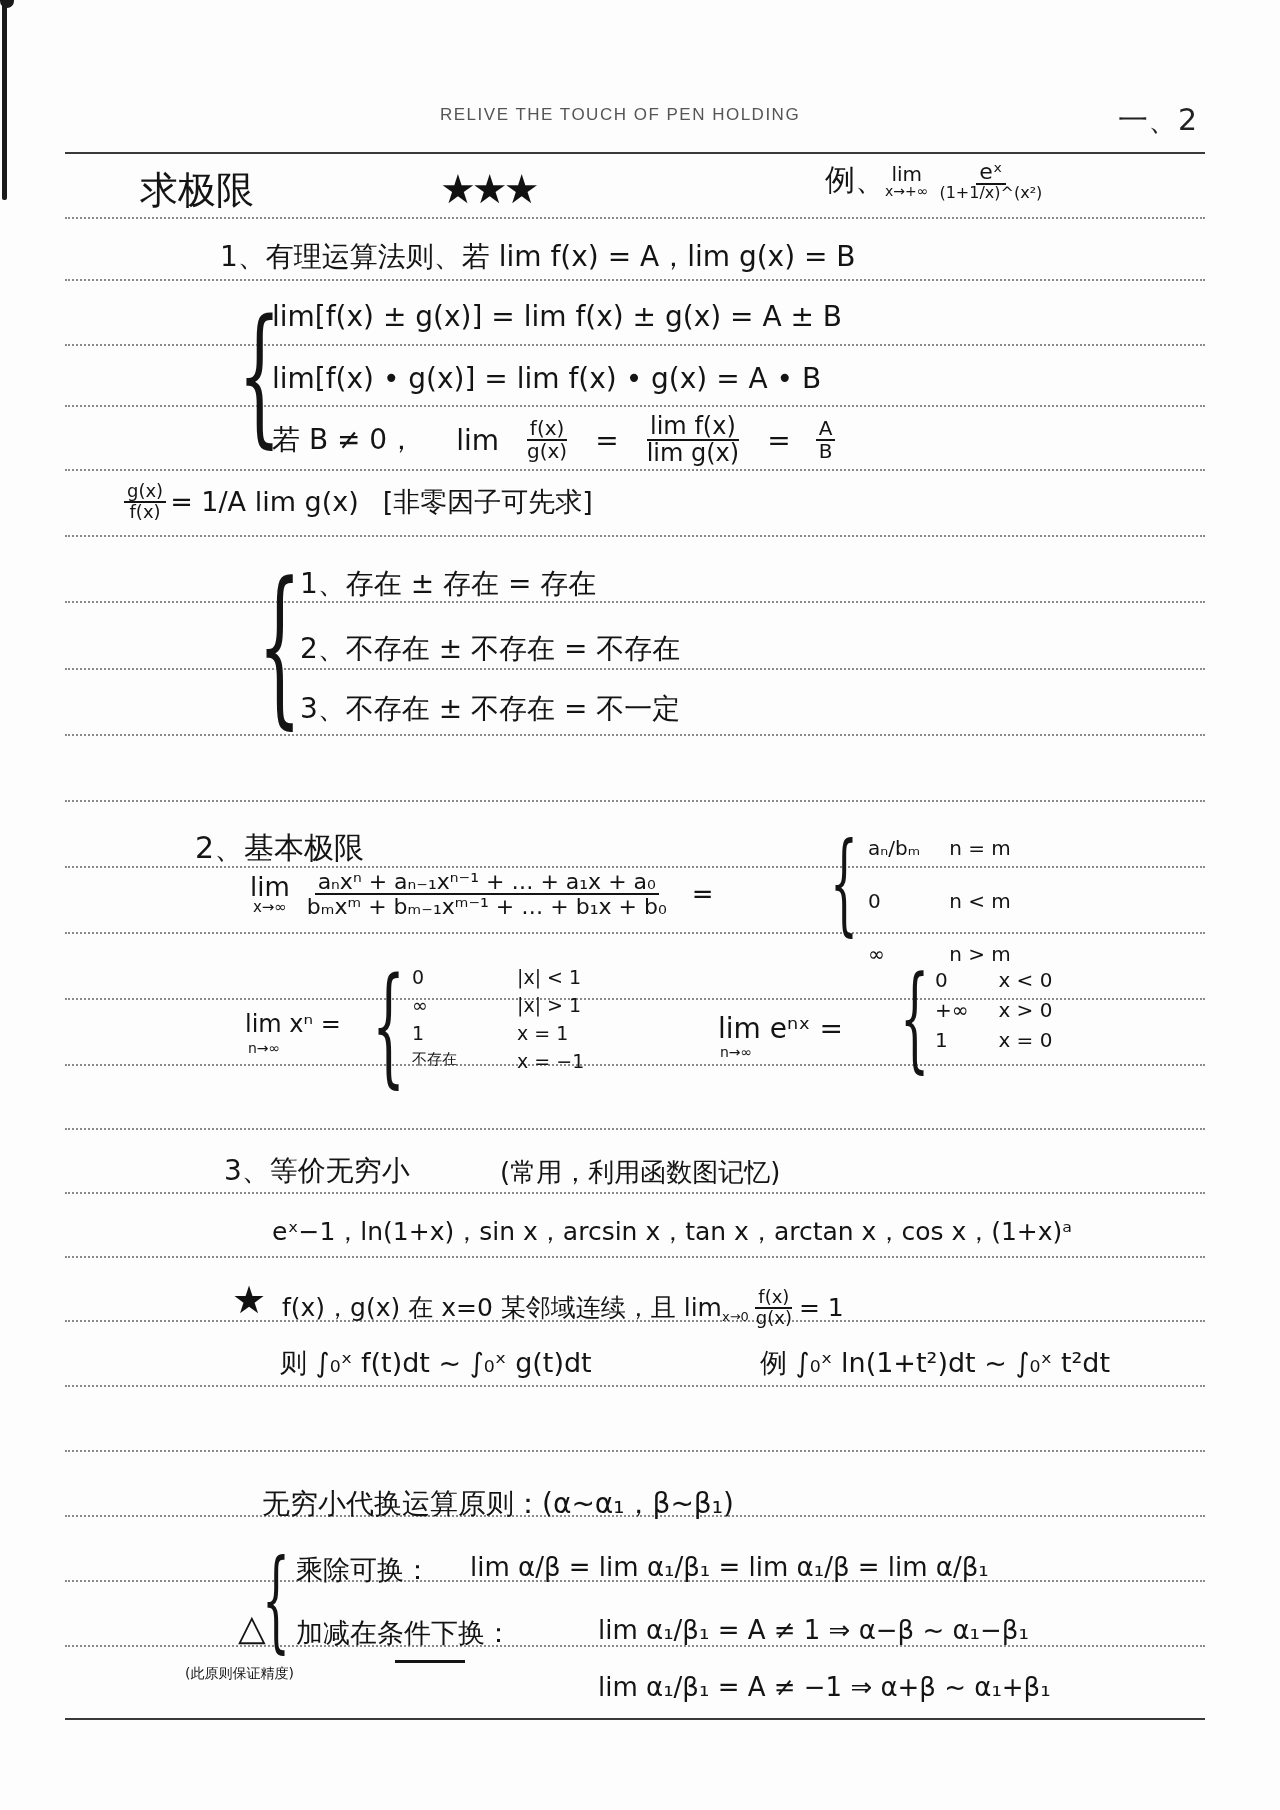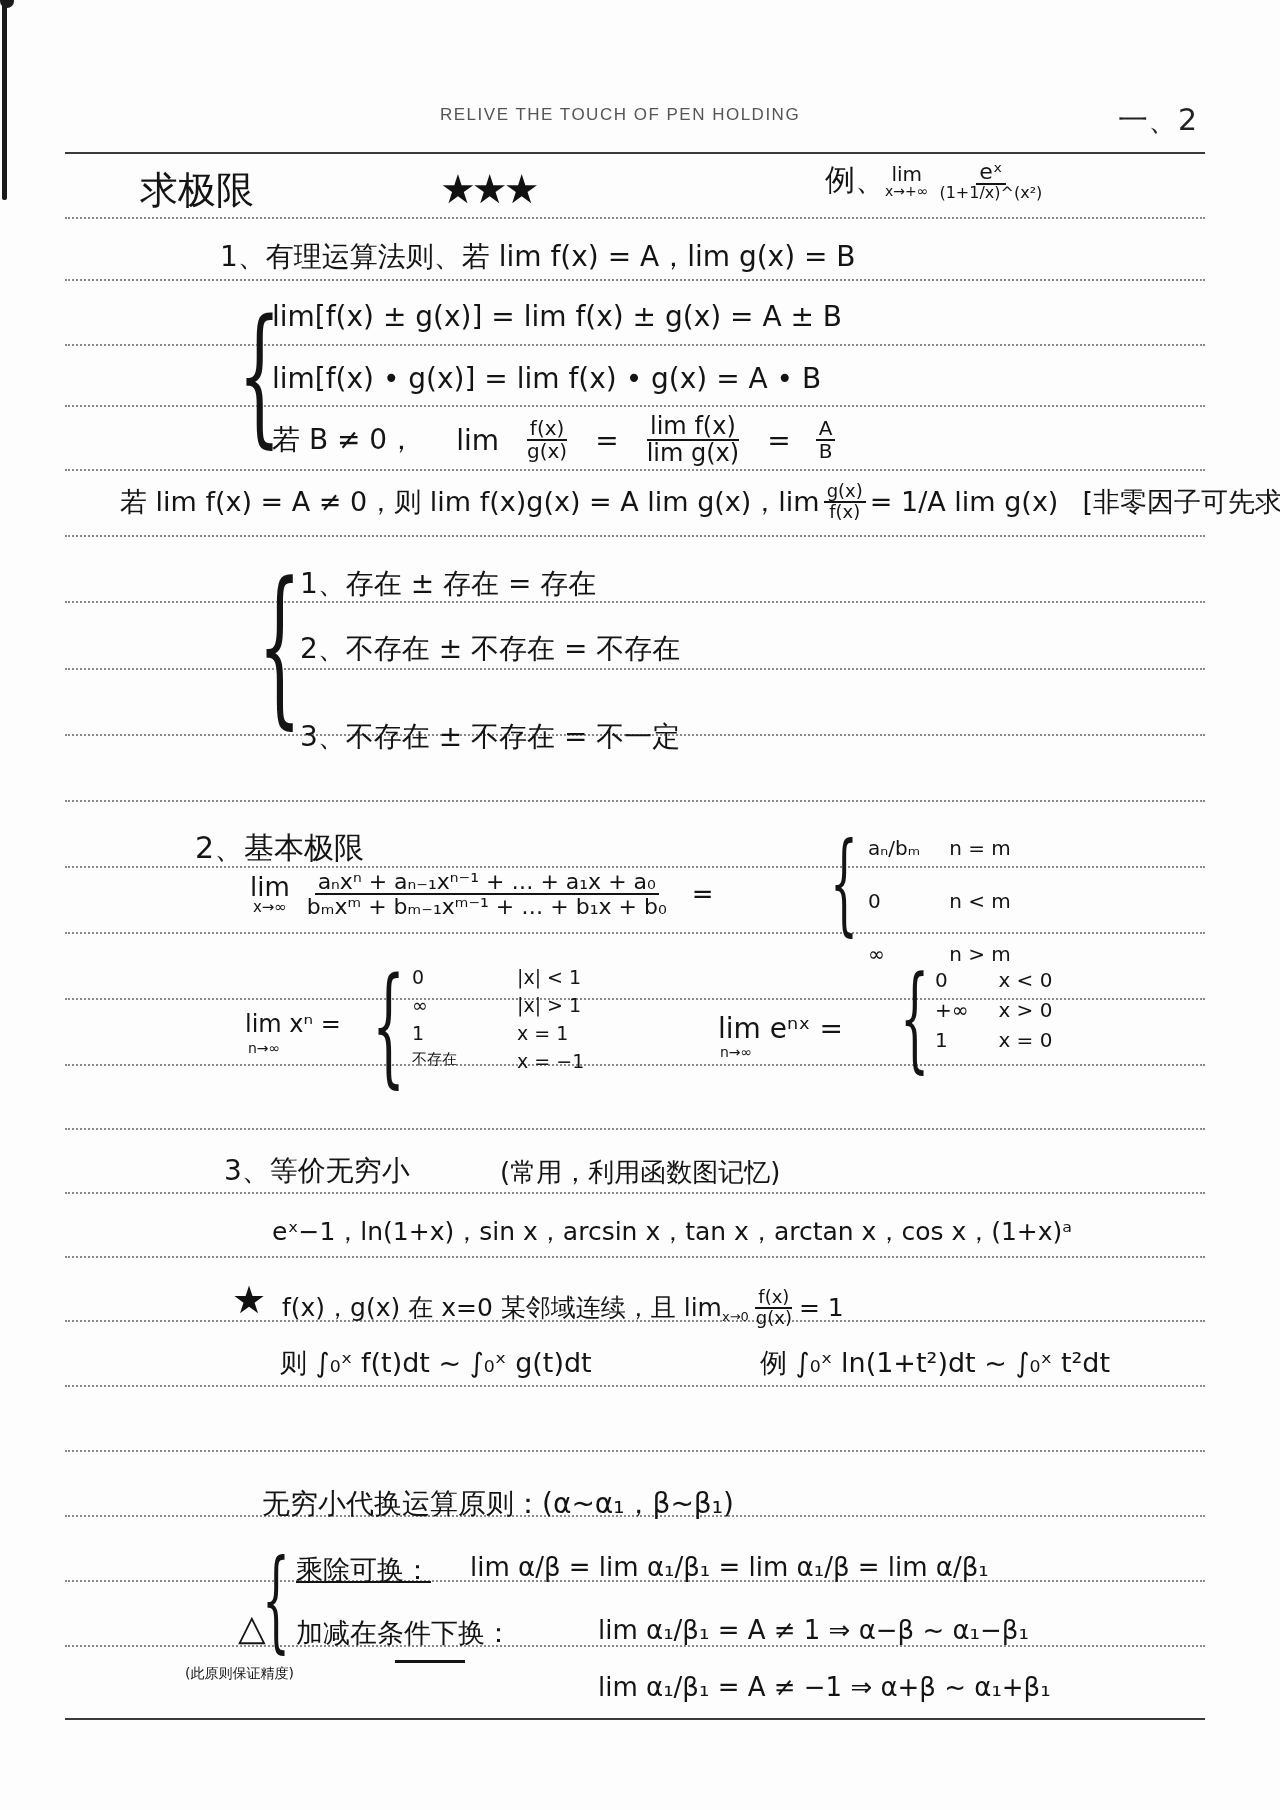--- a/index.html
+++ b/index.html
@@ -90,33 +90,32 @@
     <span class="den">lim g(x)</span>
   </span>
   <span>=</span>
   <span class="frac" style="font-size:20px;">
     <span class="num">A</span>
     <span class="den">B</span>
   </span>
 </div>
 
 <div class="t" style="left:120px;top:482px;font-size:27px;display:flex;align-items:center;">
-  <span>若 lim f(x) = A ≠ 0，则 lim f(x)g(x) = A lim g(x)，lim</span>
   <span class="frac" style="font-size:18px;">
     <span class="num">g(x)</span>
     <span class="den">f(x)</span>
   </span>
   <span>= 1/A lim g(x)</span>
   <span style="margin-left:24px">[非零因子可先求]</span>
 </div>
 
 <div class="brace" style="left:258px;top:560px;font-size:170px;line-height:1;transform:scaleX(0.4);">{</div>
 <div class="t" style="left:300px;top:565px;font-size:28px;">1、存在 ± 存在 = 存在</div>
 <div class="t" style="left:300px;top:630px;font-size:28px;">2、不存在 ± 不存在 = 不存在</div>
-<div class="t" style="left:300px;top:690px;font-size:28px;margin-top:28px;">3、不存在 ± 不存在 = 不一定</div>
+<div class="t" style="left:300px;top:690px;font-size:28px;">3、不存在 ± 不存在 = 不一定</div>
 
 <div class="t" style="left:195px;top:828px;font-size:30px;">2、基本极限</div>
 
 <div class="t" style="left:250px;top:870px;font-size:26px;display:flex;align-items:center;">
   <span style="display:inline-flex;flex-direction:column;align-items:center;line-height:1;margin-right:10px;">
     <span>lim</span>
     <span style="font-size:15px">x→∞</span>
   </span>
   <span class="frac" style="font-size:22px;">
     <span class="num">aₙxⁿ + aₙ₋₁xⁿ⁻¹ + … + a₁x + a₀</span>
@@ -175,21 +174,21 @@
     <span class="den">g(x)</span>
   </span>
   <span>= 1</span>
 </div>
 <div class="t" style="left:280px;top:1345px;font-size:27px;">则 ∫₀ˣ f(t)dt ~ ∫₀ˣ g(t)dt</div>
 <div class="t" style="left:760px;top:1345px;font-size:27px;">例 ∫₀ˣ ln(1+t²)dt ~ ∫₀ˣ t²dt</div>
 
 <div class="t" style="left:262px;top:1485px;font-size:28px;">无穷小代换运算原则：(α~α₁，β~β₁)</div>
 
 <div class="brace" style="left:262px;top:1545px;font-size:110px;line-height:1;transform:scaleX(0.4);">{</div>
-<div class="t" style="left:296px;top:1552px;font-size:27px;text-decoration:underline;">乘除可换：</div>
+<div class="t" style="left:296px;top:1552px;font-size:27px;">乘除可换：</div>
 <div class="t" style="left:470px;top:1552px;font-size:26px;">lim α/β = lim α₁/β₁ = lim α₁/β = lim α/β₁</div>
 
 <div class="t" style="left:238px;top:1607px;font-size:36px;">△</div>
 <div class="t" style="left:296px;top:1615px;font-size:27px;">加减在条件下换：</div>
 <div class="underline-mark" style="left:395px;top:1660px;width:70px;"></div>
 <div class="t" style="left:598px;top:1615px;font-size:26px;">lim α₁/β₁ = A ≠ 1 ⇒ α−β ~ α₁−β₁</div>
 <div class="t" style="left:598px;top:1672px;font-size:26px;">lim α₁/β₁ = A ≠ −1 ⇒ α+β ~ α₁+β₁</div>
 <div class="side-note t" style="left:185px;top:1665px;font-size:14px;">(此原则保证精度)</div>
 
 </body></html>

